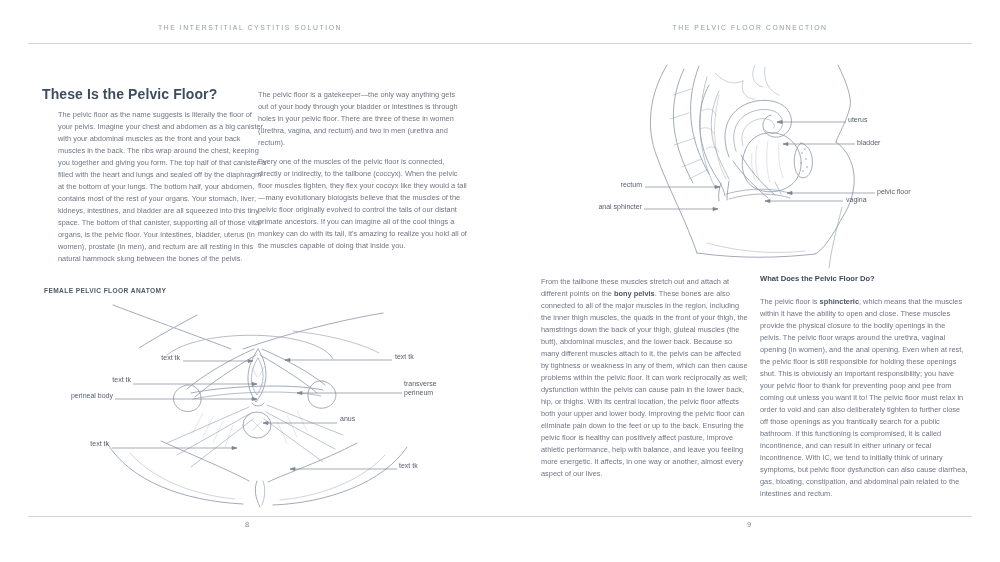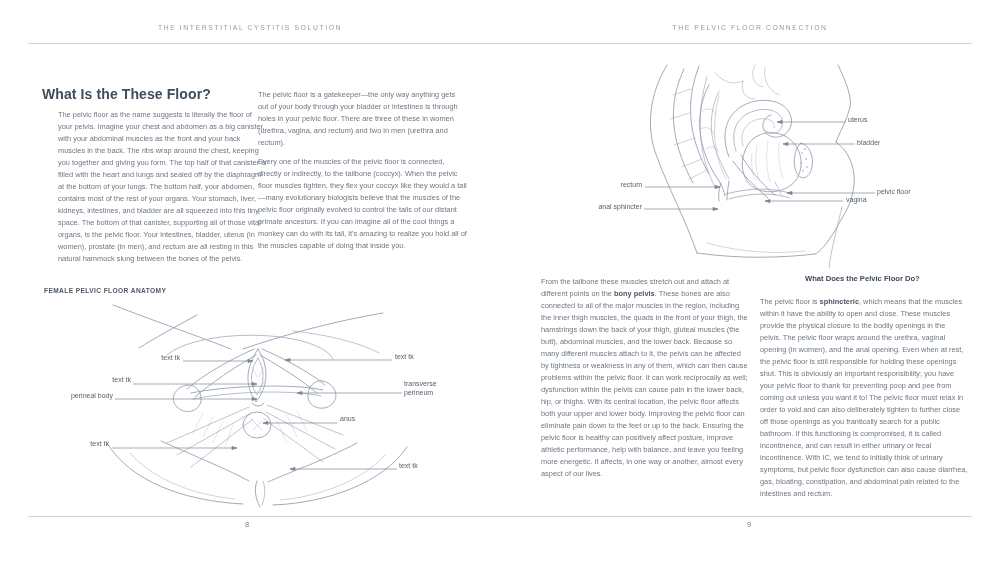--- a/index.html
+++ b/index.html
@@ -18,21 +18,21 @@
 
   
   .col{position:absolute;font-size:7.4px;line-height:12px;color:#6e7683;text-align:left;}
   .col p{margin:0 0 7px 0;}
   .page-title{position:absolute;left:42px;top:86px;font-size:14px;font-weight:bold;
     color:#3d4d5d;letter-spacing:.1px;}
   .lp-col1{left:58px;top:109px;width:209px;}
   .lp-col2{left:258px;top:89px;width:209px;}
   .rp-col1{left:541px;top:276px;width:208px;}
   .rp-col2{left:760px;top:286px;width:208px;margin-top:10px;}
-  .col-heading{position:absolute;left:760px;top:274px;font-size:7.6px;font-weight:bold;color:#3d4a59;margin-left:45px;}
+  .col-heading{position:absolute;left:760px;top:274px;font-size:7.6px;font-weight:bold;color:#3d4a59;}
   .inline-bold{font-weight:bold;color:#4d5664;}
   .fig-caption{position:absolute;left:44px;top:287px;font-size:6.6px;font-weight:bold;
     color:#4e5866;letter-spacing:.4px;}
 
   
   .figure{position:absolute;}
   .fig-left{left:35px;top:285px;width:445px;height:235px;}
   .fig-right{left:595px;top:55px;width:375px;height:215px;}
   .figure svg{position:absolute;left:0;top:0;}
   .fig-label{position:absolute;font-size:7px;line-height:8.5px;color:#565f6d;}
@@ -59,21 +59,21 @@
 
 <div class="stage">
 
   <div class="running-head rh-left">THE INTERSTITIAL CYSTITIS SOLUTION</div>
   <div class="running-head rh-right">THE PELVIC FLOOR CONNECTION</div>
   <div class="rule rule-top"></div>
   <div class="rule rule-bottom"></div>
   <div class="page-num pn-left">8</div>
   <div class="page-num pn-right">9</div>
 
-  <div class="page-title">What Is the These Floor?</div>
+  <div class="page-title">These Is the Pelvic Floor?</div>
 
   <div class="col lp-col1">
     <p>The pelvic floor as the name suggests is literally the floor of your pelvis. Imagine your chest and abdomen as a big canister, with your abdominal muscles as the front and your back muscles in the back. The ribs wrap around the chest, keeping you together and giving you form. The top half of that canister is filled with the heart and lungs and sealed off by the diaphragm at the bottom of your lungs. The bottom half, your abdomen, contains most of the rest of your organs. Your stomach, liver, kidneys, intestines, and bladder are all squeezed into this tiny space. The bottom of that canister, supporting all of those vital organs, is the pelvic floor. Your intestines, bladder, uterus (in women), prostate (in men), and rectum are all resting in this natural hammock slung between the bones of the pelvis.</p>
   </div>
 
   <div class="col lp-col2">
     <p>The pelvic floor is a gatekeeper—the only way anything gets out of your body through your bladder or intestines is through holes in your pelvic floor. There are three of these in women (urethra, vagina, and rectum) and two in men (urethra and rectum).</p>
     <p>Every one of the muscles of the pelvic floor is connected, directly or indirectly, to the tailbone (coccyx). When the pelvic floor muscles tighten, they flex your coccyx like they would a tail—many evolutionary biologists believe that the muscles of the pelvic floor originally evolved to control the tails of our distant primate ancestors. If you can imagine all of the cool things a monkey can do with its tail, it's amazing to realize you hold all of the muscles capable of doing that inside you.</p>
   </div>
 

